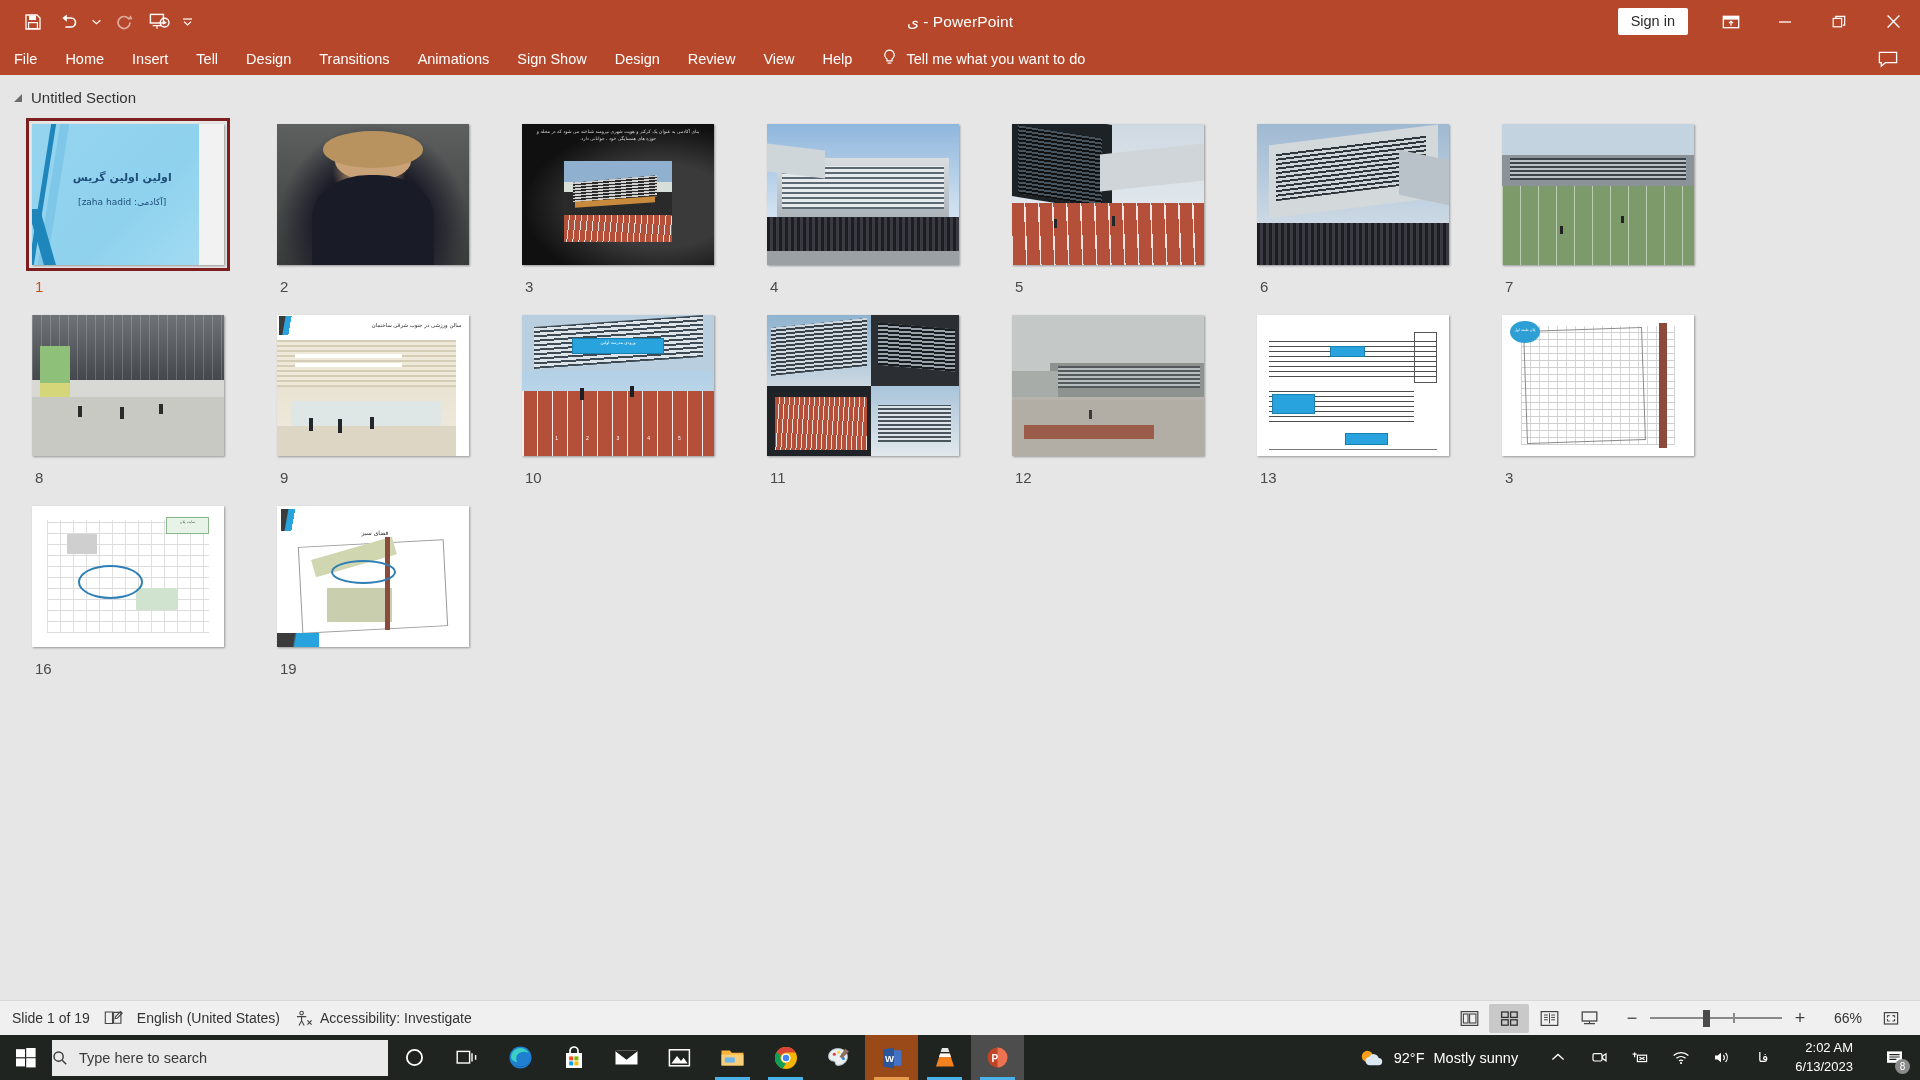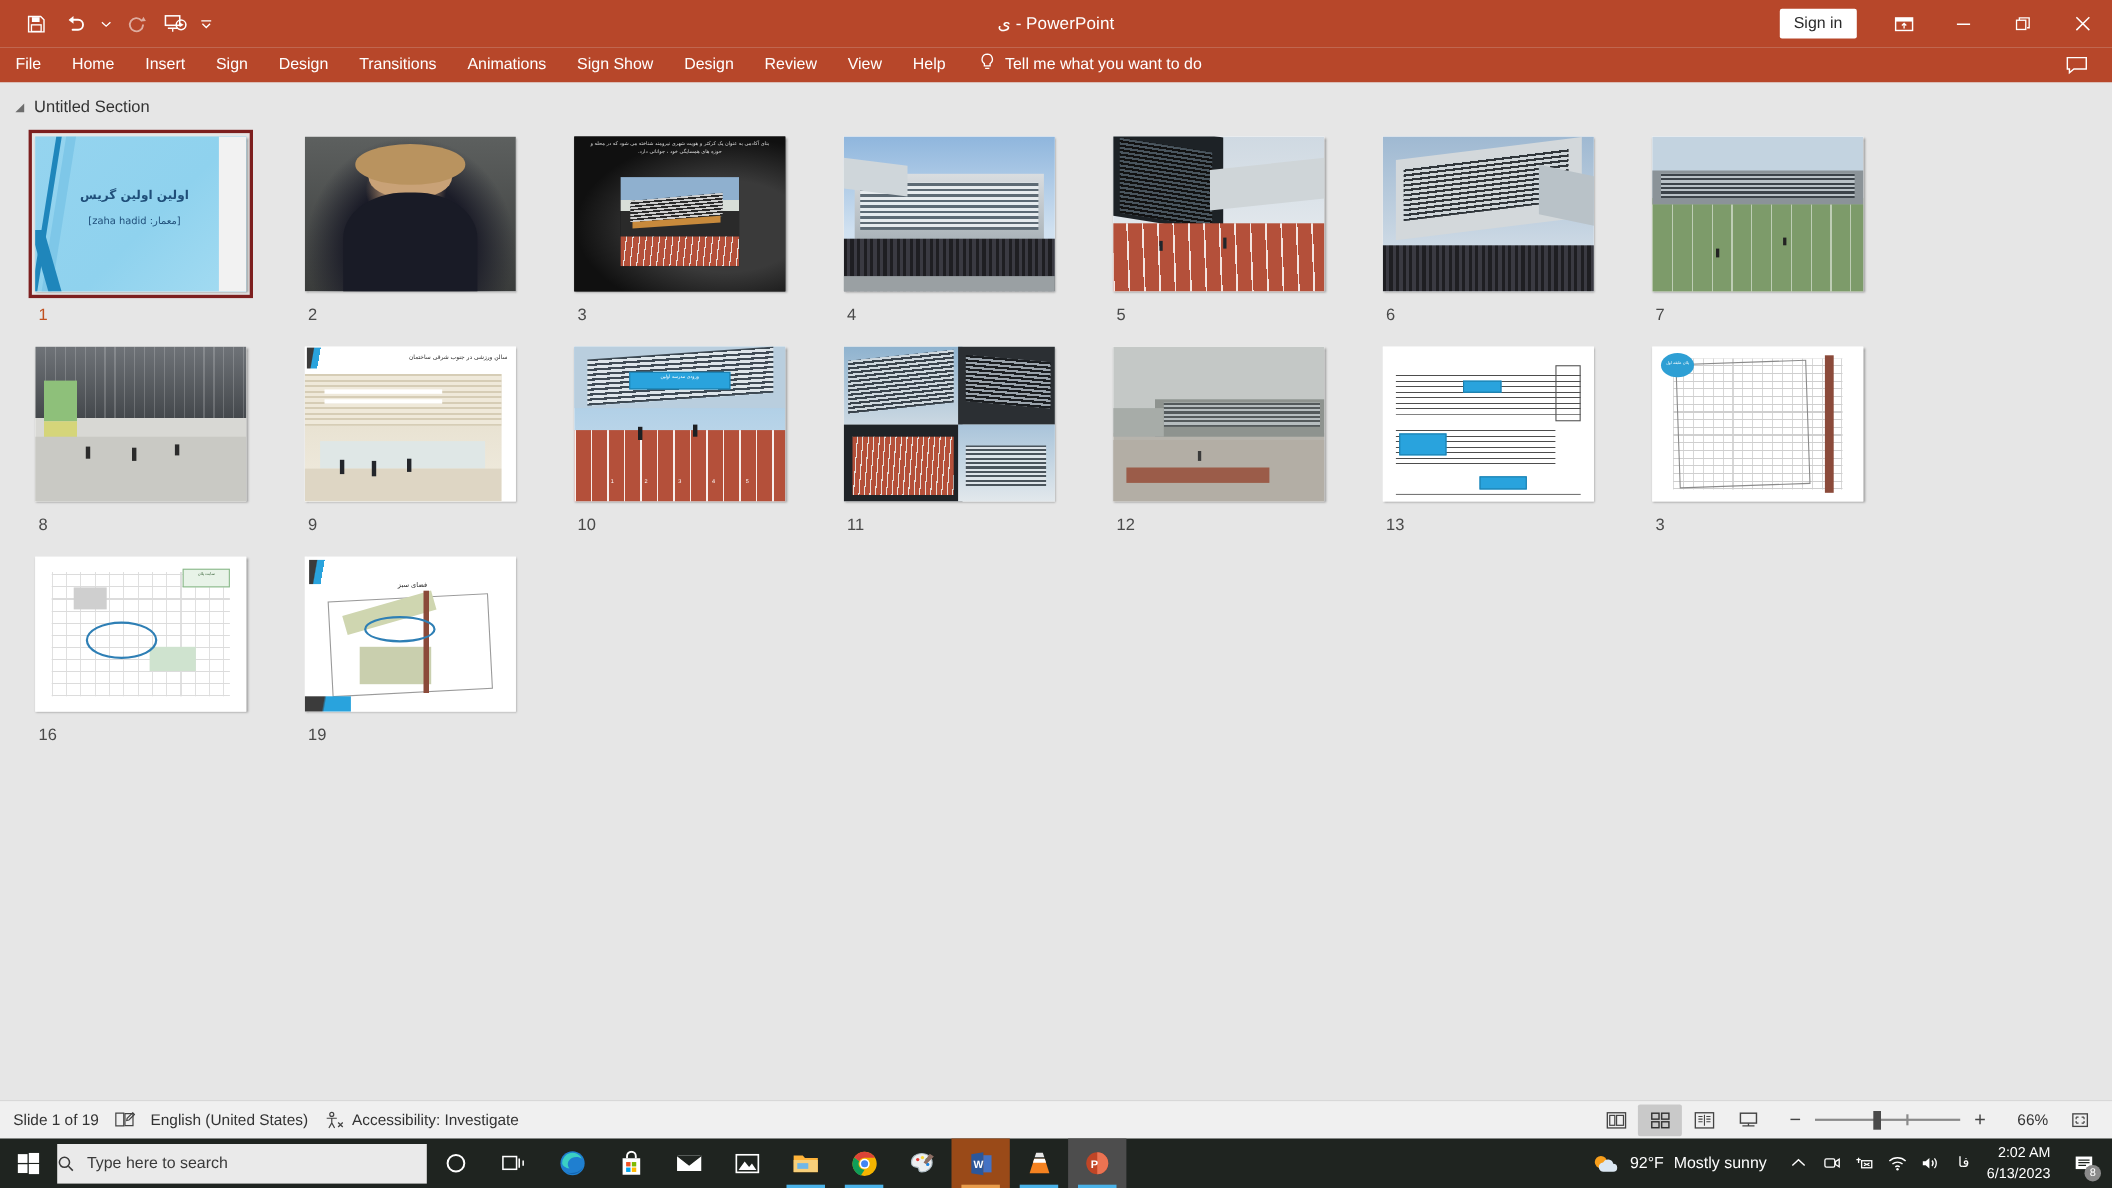--- a/index.html
+++ b/index.html
@@ -171,21 +171,21 @@
     width: 53px; height: 45px;
     display: flex; align-items: center; justify-content: center;
     position: relative;
   }
   .tb-icon .under {
     position: absolute; bottom: 0; left: 9px; right: 9px; height: 3px;
     background: #4ab2e8;
   }
   .tb-icon.active-word { background: #9a4a18; }
   .tb-icon.active-ppt { background: #4d4d4d; }
-  .tray { margin-left: auto; display: flex; align-items: center; gap: 0; padding-right: 8px; color:#fff; }
+  .tray { margin-left: auto; display: flex; align-items: center; gap: 11px; padding-right: 8px; color:#fff; }
   .weather { display: flex; align-items: center; gap: 9px; font-size: 14.5px; padding-right: 14px; }
   .tray-ic { width: 30px; height: 45px; display:flex; align-items:center; justify-content:center; }
   .clock { text-align: right; font-size: 13px; line-height: 1.45; padding: 0 12px 0 6px; }
   .notif { width: 36px; height: 45px; display:flex; align-items:center; justify-content:center; position:relative; }
   .notif .badge {
     position: absolute; right: 2px; bottom: 6px;
     background: #8a8a8a; color: #fff; border-radius: 50%;
     width: 15px; height: 15px; font-size: 10px;
     display:flex; align-items:center; justify-content:center;
   }
@@ -263,21 +263,21 @@
           <path d="M1.6 1.6 13.4 13.4M13.4 1.6 1.6 13.4" stroke="#fff" stroke-width="1.35"></path>
         </svg>
     </div>
   </div>
 </div>
 
 <div class="ribbon">
   <div class="tab">File</div>
   <div class="tab">Home</div>
   <div class="tab">Insert</div>
-  <div class="tab">Sign</div>
+  <div class="tab">Tell</div>
   <div class="tab">Design</div>
   <div class="tab">Transitions</div>
   <div class="tab">Animations</div>
   <div class="tab">Sign Show</div>
   <div class="tab">Design</div>
   <div class="tab">Review</div>
   <div class="tab">View</div>
   <div class="tab">Help</div>
   <div class="tellme">
     <span>
@@ -307,21 +307,21 @@
   <div class="slide-grid">
 
     <div class="slide-cell selected">
       <div class="thumb-wrap">
         <div class="thumb s1">
           <div class="band-r"></div>
           <div class="stripe" style="left:4%;top:0;width:5px;height:100%;transform:skewX(-9deg);background:#1f86bb;"></div>
           <div class="stripe" style="left:9%;top:0;width:9px;height:100%;transform:skewX(-9deg);background:#7ec7e8;"></div>
           <div class="stripe" style="left:2%;bottom:0;width:12px;height:40%;transform:skewX(16deg);background:#1f86bb;"></div>
           <div class="t1 rtl">اولین اولین گریس</div>
-          <div class="t2 rtl">[معمار: zaha hadid]</div>
+          <div class="t2 rtl">[آکادمی: zaha hadid]</div>
         </div>
       </div>
       <div class="slide-num">1</div>
     </div>
 
     <div class="slide-cell">
       <div class="thumb-wrap">
         <div class="thumb">
           <div class="fill" style="background:linear-gradient(#5d605f,#3a3c3b);"></div>
           <div class="fill" style="background:radial-gradient(ellipse at 48% 34%, #caa077 0 9%, rgba(0,0,0,0) 26%),radial-gradient(ellipse at 50% 72%, #1b1c28 0 42%, rgba(0,0,0,0) 70%);"></div>

